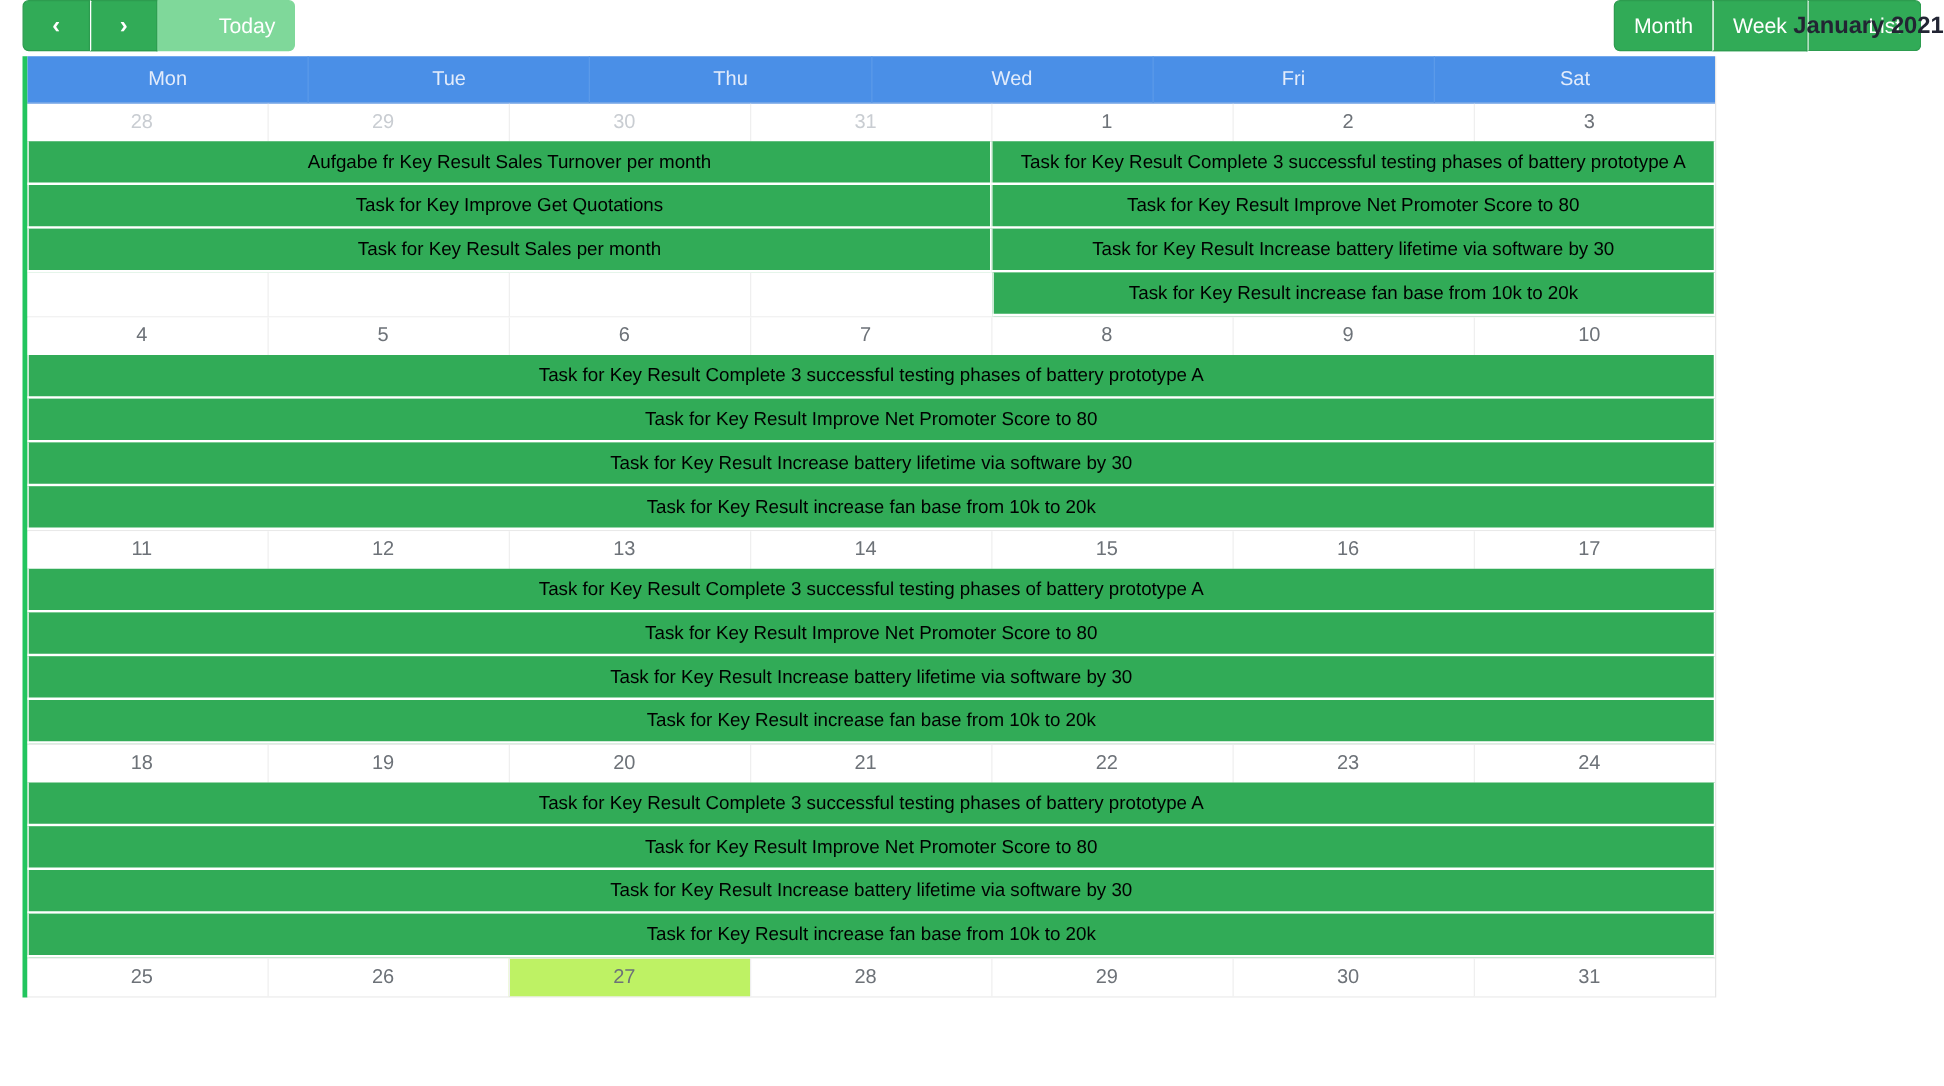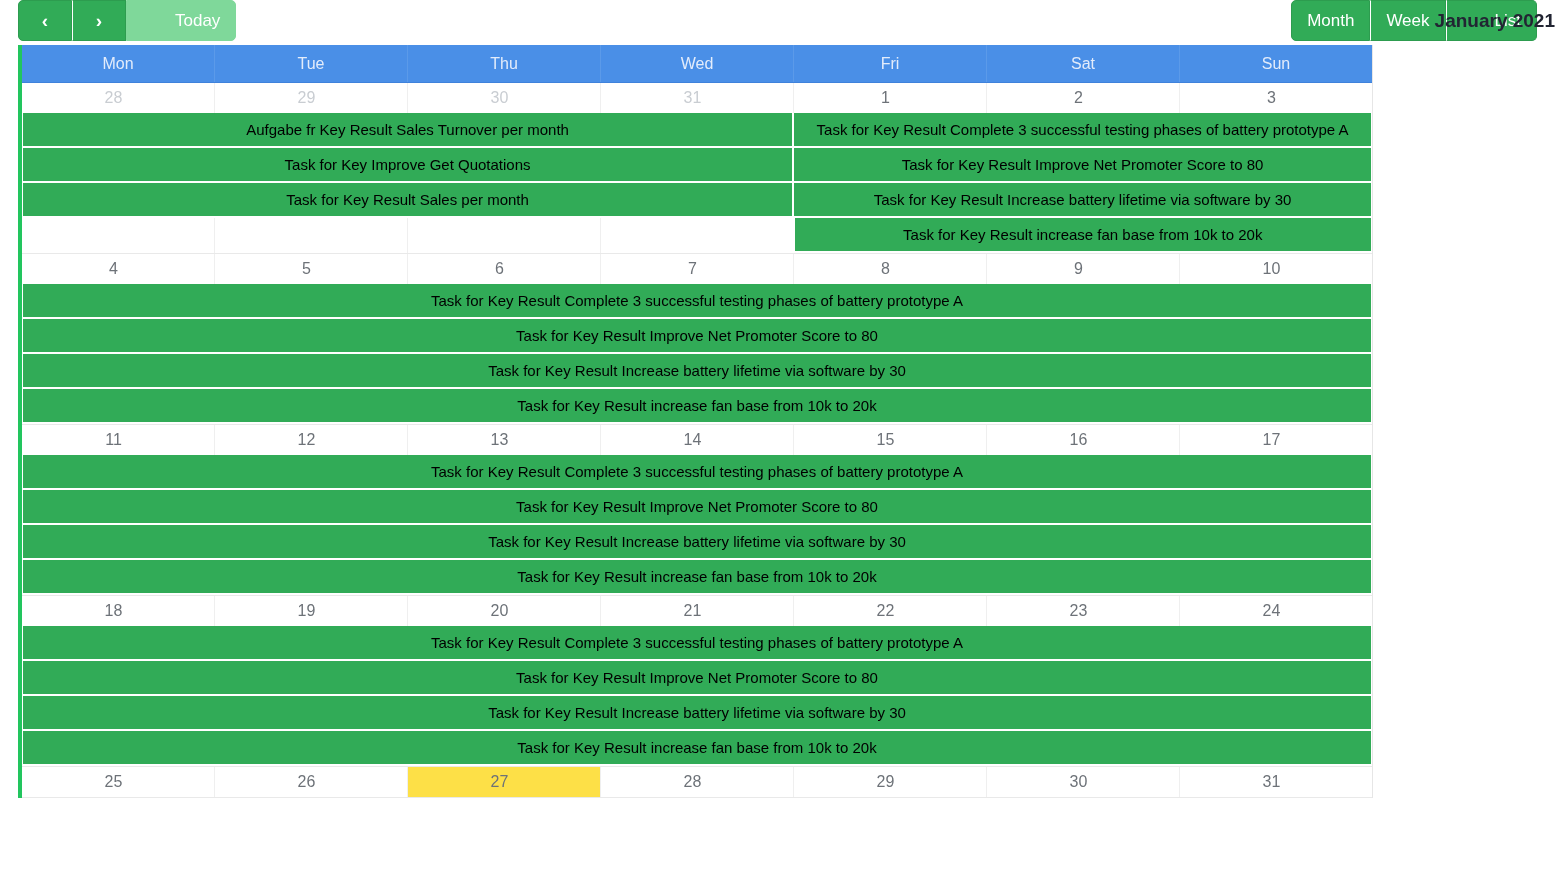--- a/index.html
+++ b/index.html
@@ -85,21 +85,21 @@
     height: 30px;
     line-height: 30px;
     padding-right: 9px;
     text-align: center;
     font-size: 16px;
     color: #6d7278;
     background: #ffffff;
   }
   .daynum-cell + .daynum-cell { border-left: 1px solid #efefef; }
   .daynum-cell.other { color: #c9cdd2; }
-  .daynum-cell.today { background: #fde047; }
+  .daynum-cell.today { background: #bef264; }
 
   .event-rows { display: flex; flex-direction: column; }
 
   .event-line { display: flex; height: 35px; }
 
   .seg {
     height: 100%;
     display: flex;
     align-items: center;
     justify-content: center;
@@ -149,21 +149,20 @@
 </div>
 
 <div class="calendar">
   <div class="dow-header" id="dow-header">
       <div class="dow-cell">Mon</div>
       <div class="dow-cell">Tue</div>
       <div class="dow-cell">Thu</div>
       <div class="dow-cell">Wed</div>
       <div class="dow-cell">Fri</div>
       <div class="dow-cell">Sat</div>
-      <div class="dow-cell">Sun</div>
     </div>
   <div id="weeks-container">
       <div class="week">
         <div class="daynum-row">
           <div class="daynum-cell other">28</div>
           <div class="daynum-cell other">29</div>
           <div class="daynum-cell other">30</div>
           <div class="daynum-cell other">31</div>
           <div class="daynum-cell">1</div>
           <div class="daynum-cell">2</div>

